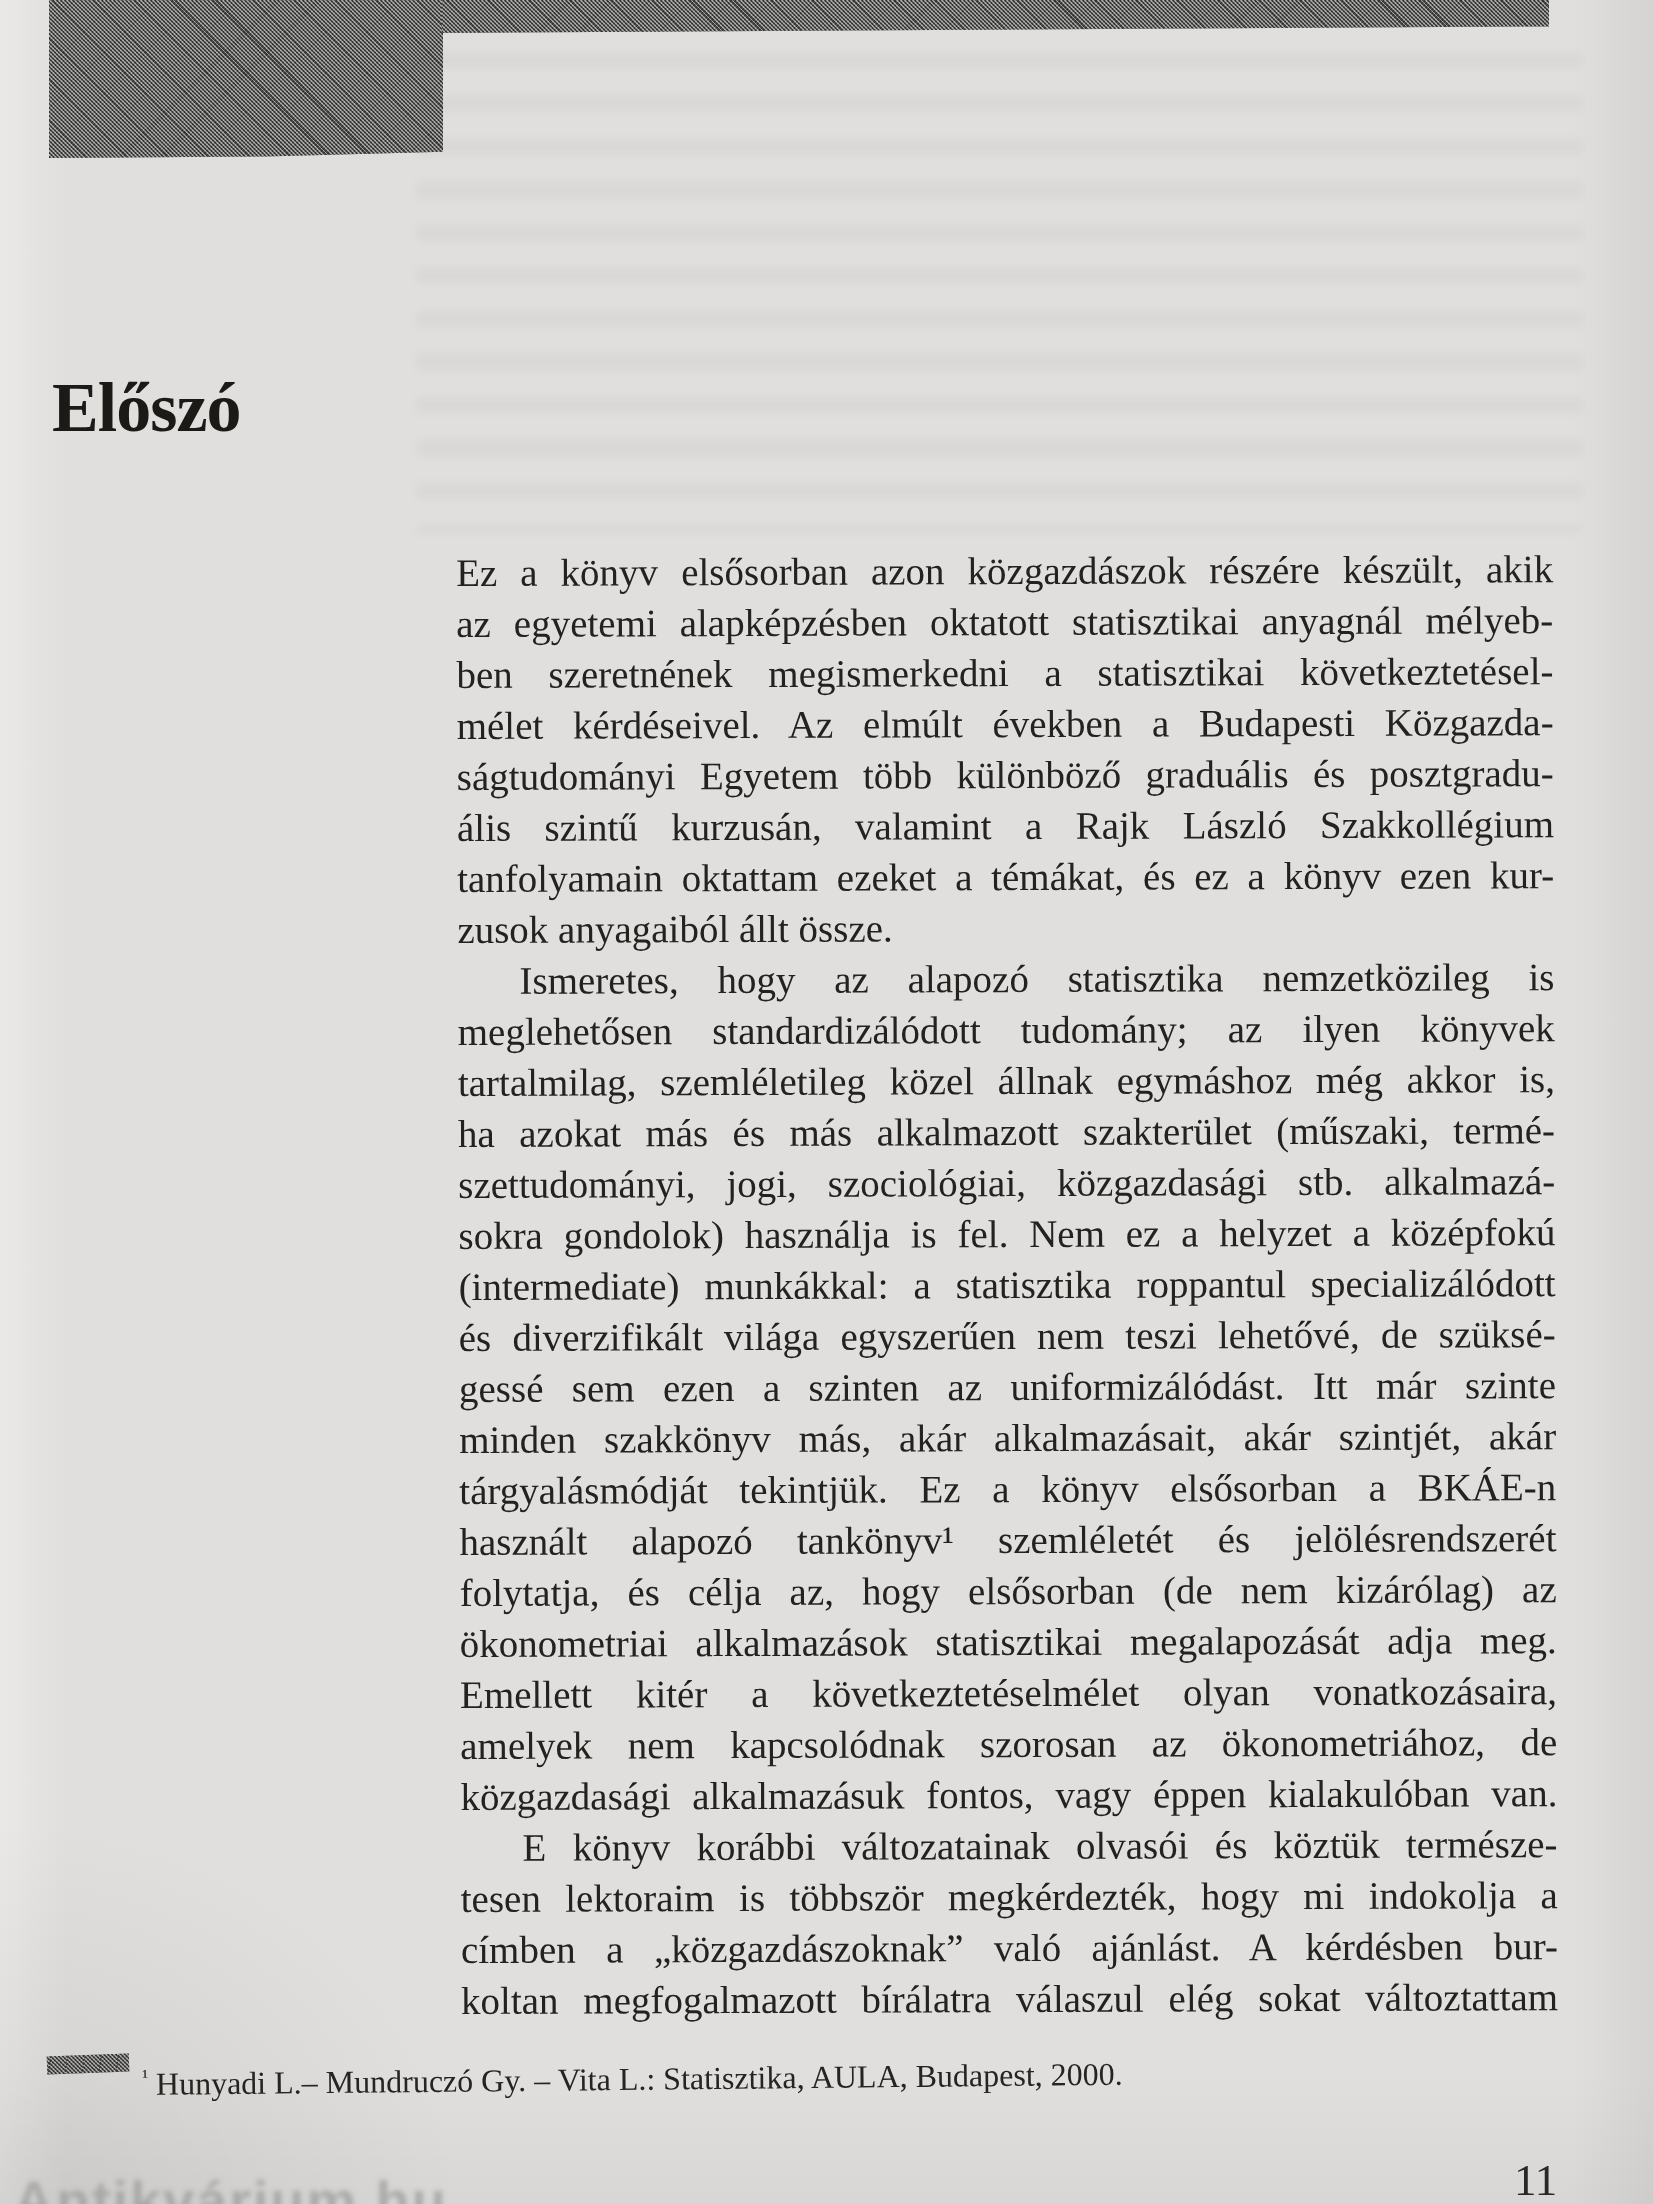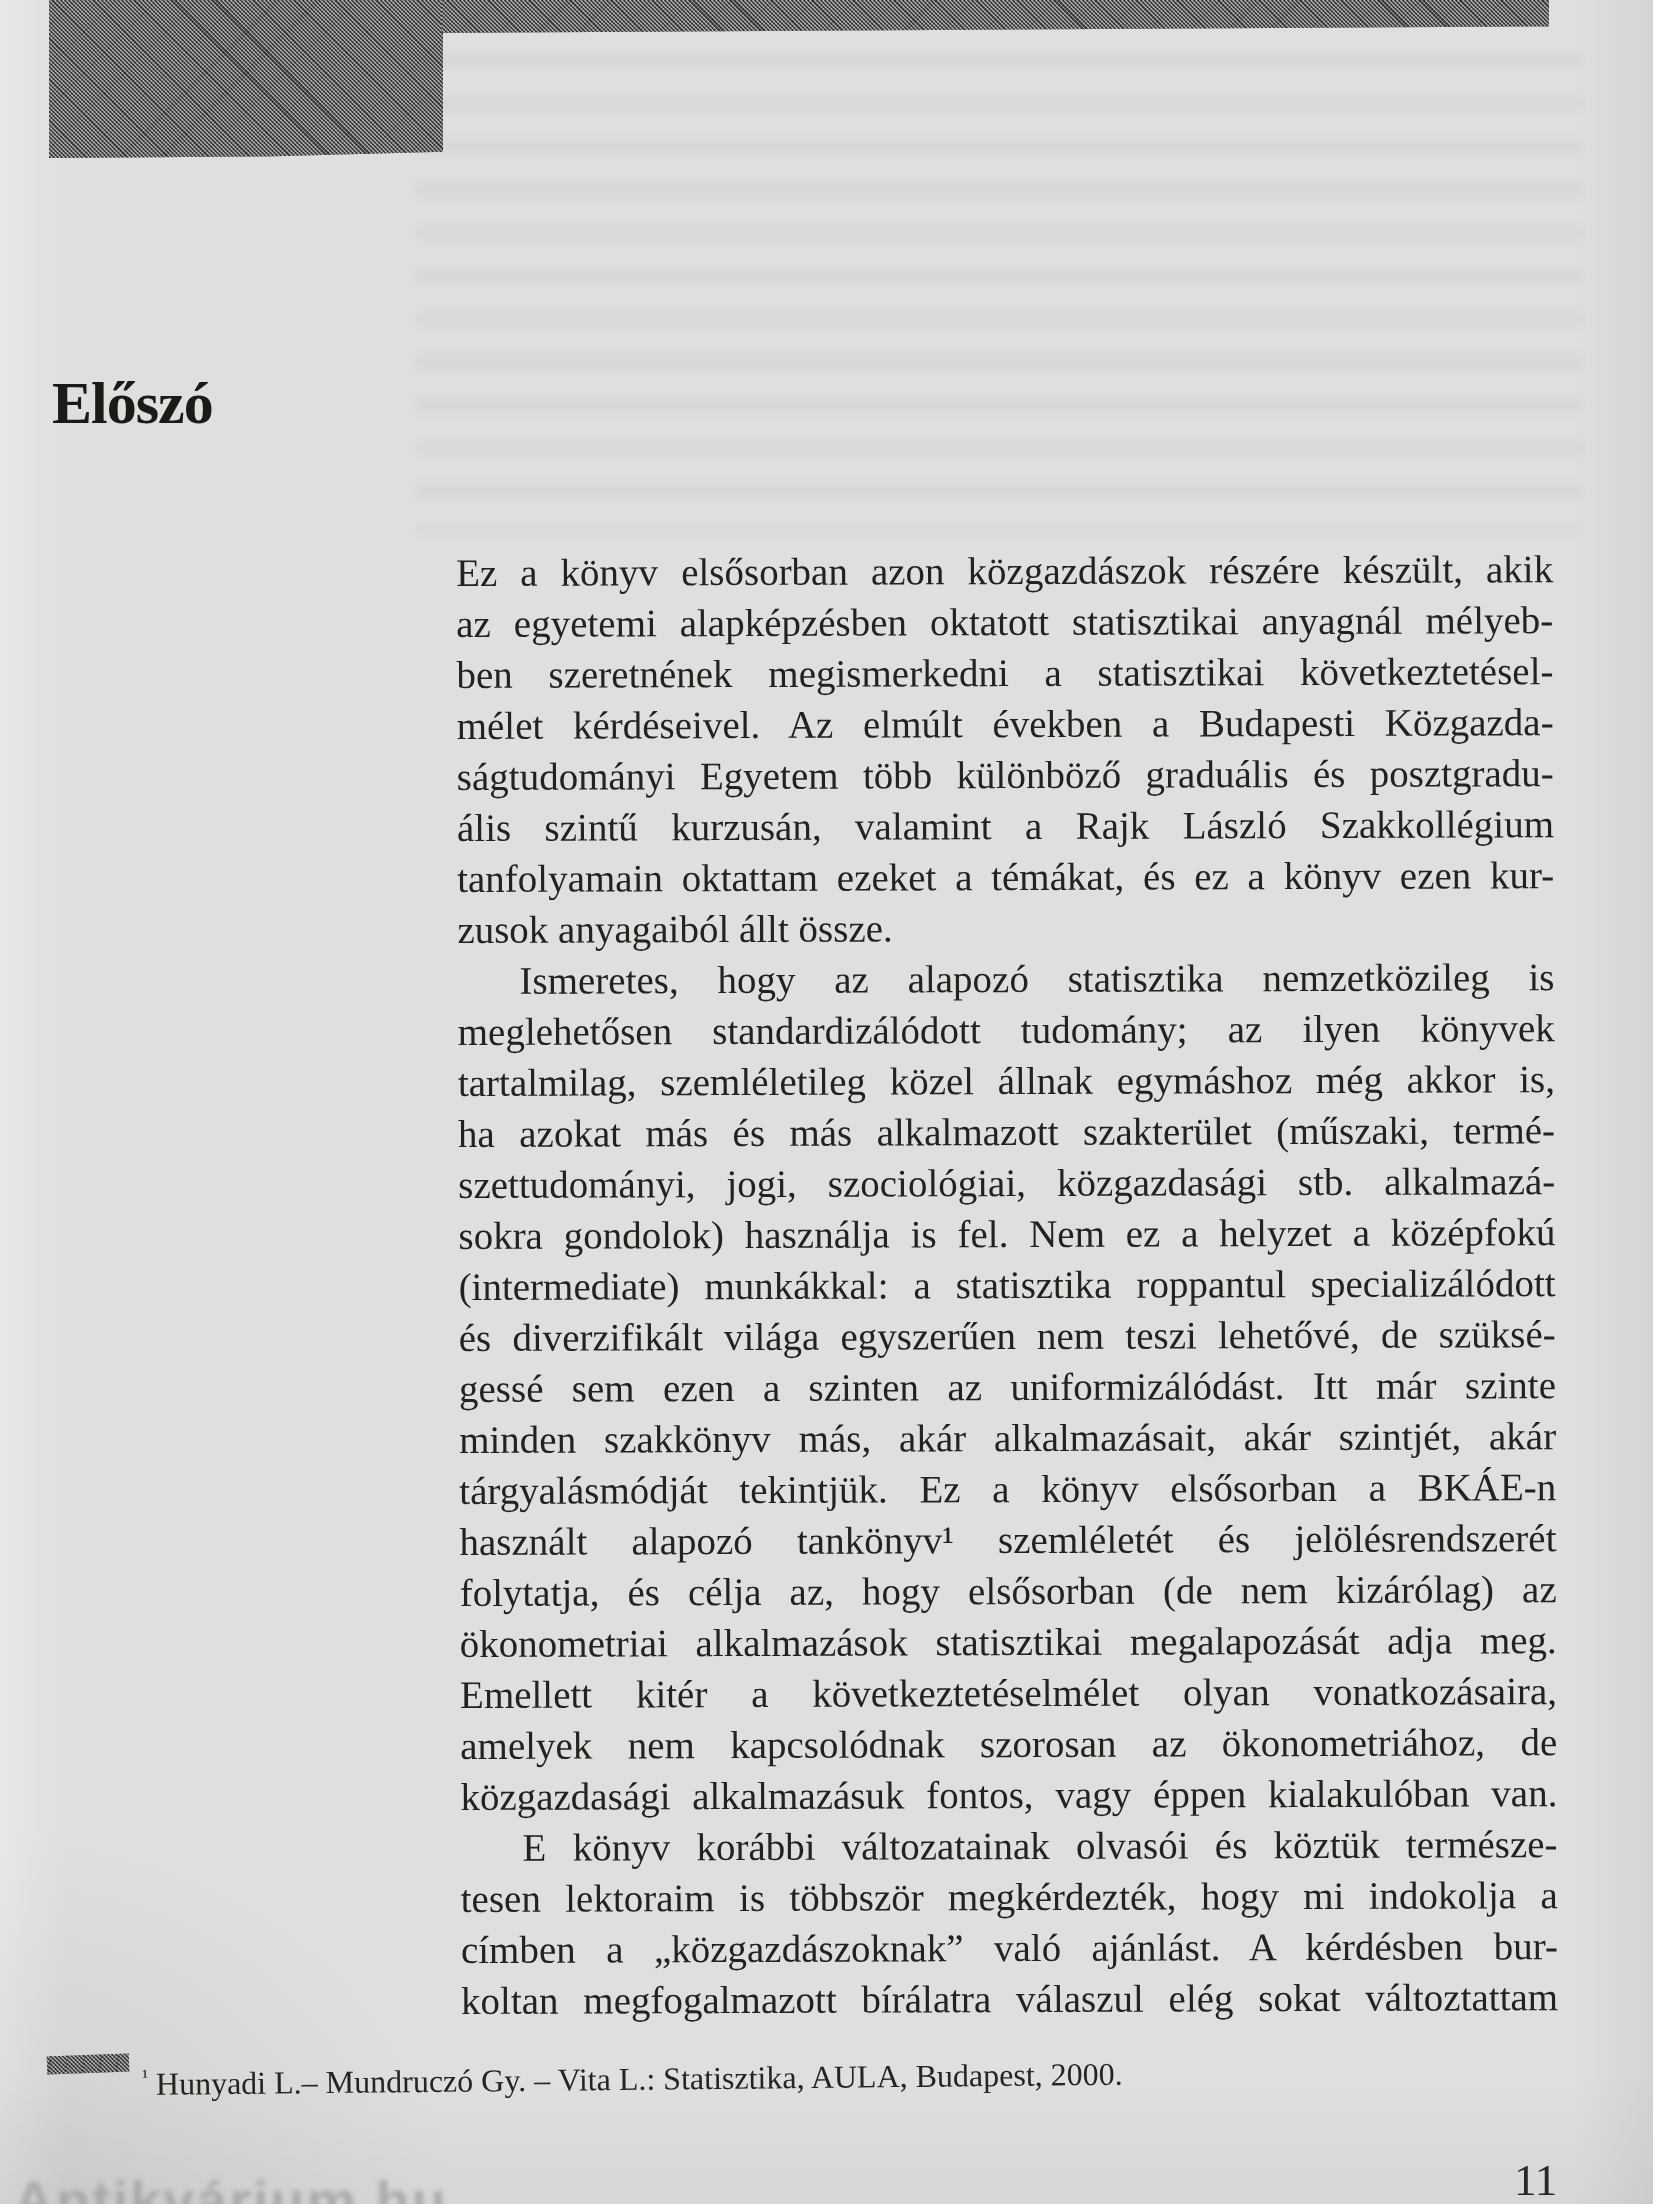--- a/index.html
+++ b/index.html
@@ -27,21 +27,21 @@
   .block-left {
     position: absolute; left: 49px; top: 0; width: 394px; height: 158px;
     clip-path: polygon(0 0, 100% 0, 100% 96%, 55% 99%, 0 100%);
   }
   .bar-top {
     position: absolute; left: 442px; top: 0; width: 1107px; height: 33px;
     clip-path: polygon(0 0, 100% 0, 100% 80%, 0 100%);
   }
   .title {
     position: absolute; left: 52px; top: 373px; margin: 0;
-    font-size: 60px; font-weight: 700; letter-spacing: -1px; line-height: 1;
+    font-size: 70px; font-weight: 700; letter-spacing: -1px; line-height: 1;
     color: #1c1a17;
   }
   .text-block {
     position: absolute; left: 456px; top: 547px; width: 1097px;
     transform: rotate(-0.2deg); transform-origin: left top;
   }
   .para { margin: 0; padding: 0; }
   .line {
     font-size: 39px; line-height: 51px;
     text-align: justify; text-align-last: justify;

